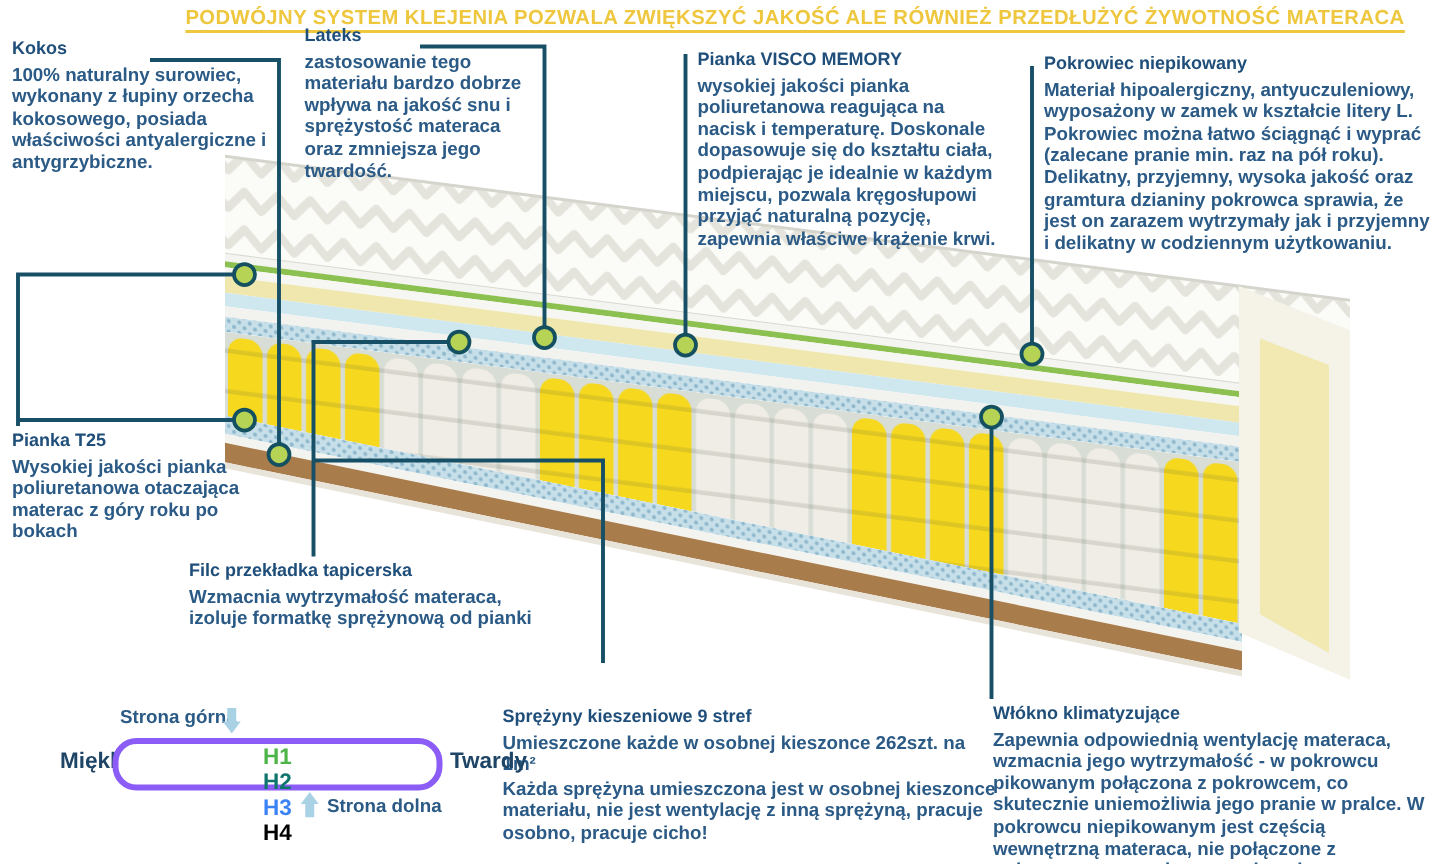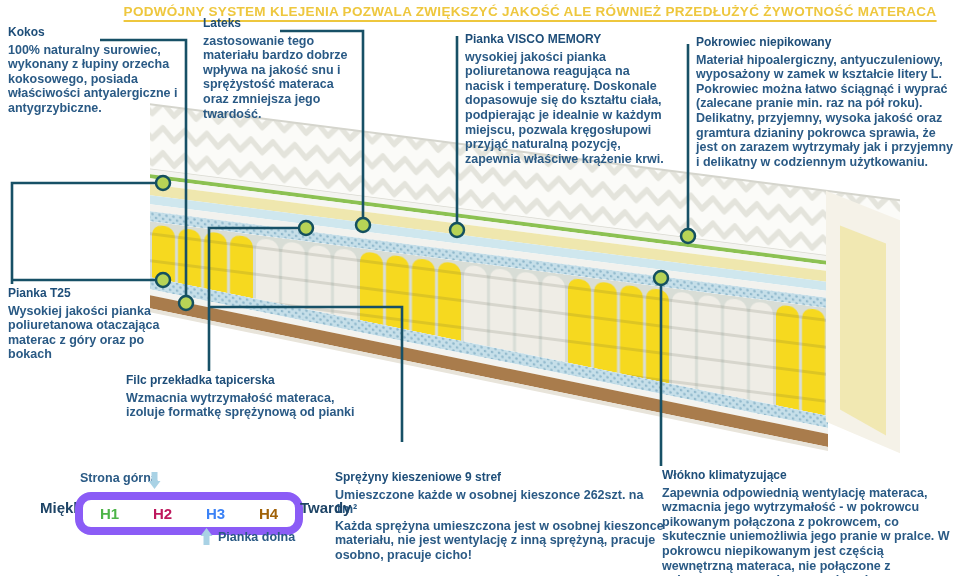--- a/index.html
+++ b/index.html
@@ -8,24 +8,24 @@
   .title{position:absolute;left:530px;top:4px;transform:translateX(-50%);white-space:nowrap;
          font-size:13.5px;font-weight:bold;letter-spacing:.3px;color:#eec73e;
          border-bottom:2px solid #eec73e;padding-bottom:1px;}
   .ann{position:absolute;color:#2a5a85;}
   .ann h3{margin:0 0 4px 0;font-size:12px;line-height:1.05;color:#1e4e79;font-weight:bold;}
   .ann p{margin:0;font-size:12.5px;font-weight:bold;line-height:1.17;color:#2a5a85;}
   .ann p + p{margin-top:2px;}
   .svg-layer{position:absolute;left:0;top:0;pointer-events:none;}
   
   .scale-box{position:absolute;left:75px;top:492px;width:212px;height:27px;
-             border:8px solid #8b5cf6;border-radius:16px;background:#fff;
-             display:flex;align-items:center;justify-content:space-around;}
+             border:4px solid #8b5cf6;border-radius:16px;background:#fff;
+             display:flex;align-items:center;justify-content:space-around;flex-direction:column;}
   .scale-box span{font-size:15px;font-weight:bold;}
-  .lvl-0{color:#4db448;} .lvl-1{color:#be185d;} .lvl-2{color:#3b82f6;} .lvl-3{color:#a16207;}
+  .lvl-0{color:#4db448;} .lvl-1{color:#0f766e;} .lvl-2{color:#3b82f6;} .lvl-3{color:#000000;}
   .scale-side{position:absolute;font-size:15px;font-weight:bold;color:#1e4466;}
   .scale-hint{position:absolute;font-size:12.5px;font-weight:bold;color:#2a5a85;}
   .arr{position:absolute;}
 </style>
 </head>
 <body>
 
 <div class="page">
 
   <svg class="svg-layer" width="957" height="576" viewBox="0 0 957 576">
@@ -126,21 +126,21 @@
     <p>Materiał hipoalergiczny, antyuczuleniowy, wyposażony w zamek w kształcie litery L. Pokrowiec można łatwo ściągnąć i wyprać (zalecane pranie min. raz na pół roku). Delikatny, przyjemny, wysoka jakość oraz gramtura dzianiny pokrowca sprawia, że jest on zarazem wytrzymały jak i przyjemny i delikatny w codziennym użytkowaniu.</p>
   </div>
 
   <div class="ann" style="left:465px;top:33px;width:200px;">
     <h3>Pianka VISCO MEMORY</h3>
     <p>wysokiej jakości pianka poliuretanowa reagująca na nacisk i temperaturę. Doskonale dopasowuje się do kształtu ciała, podpierając je idealnie w każdym miejscu, pozwala kręgosłupowi przyjąć naturalną pozycję, zapewnia właściwe krążenie krwi.</p>
   </div>
 
   <div class="ann" style="left:8px;top:287px;width:180px;">
     <h3>Pianka T25</h3>
-    <p>Wysokiej jakości pianka poliuretanowa otaczająca materac z góry oraz po bokach</p>
+    <p>Wysokiej jakości pianka poliuretanowa otaczająca materac z góry roku po bokach</p>
   </div>
 
   <div class="ann" style="left:126px;top:374px;width:250px;">
     <h3>Filc przekładka tapicerska</h3>
     <p>Wzmacnia wytrzymałość materaca, izoluje formatkę sprężynową od pianki</p>
   </div>
 
   <div class="ann" style="left:335px;top:444px;width:330px;margin-top:27px;">
     <h3>Sprężyny kieszeniowe 9 stref</h3>
     <p>Umieszczone każde w osobnej kieszonce 262szt. na 1m²</p>
@@ -164,15 +164,15 @@
     <span class="lvl-1">H2</span>
     <span class="lvl-2">H3</span>
     <span class="lvl-3">H4</span>
   </div>
 
   <div class="scale-side" style="left:300px;top:499px;">Twardy</div>
 
   <svg class="arr" style="left:200px;top:528px;" width="13" height="17">
     <path d="M6.5,0 L0.5,8 H3.5 V17 H9.5 V8 H12.5 Z" fill="#a9d2e5"></path>
   </svg>
-  <div class="scale-hint" style="left:218px;top:530px;">Pianka dolna</div>
+  <div class="scale-hint" style="left:218px;top:530px;">Strona dolna</div>
 
 </div>
 
 </body></html>

